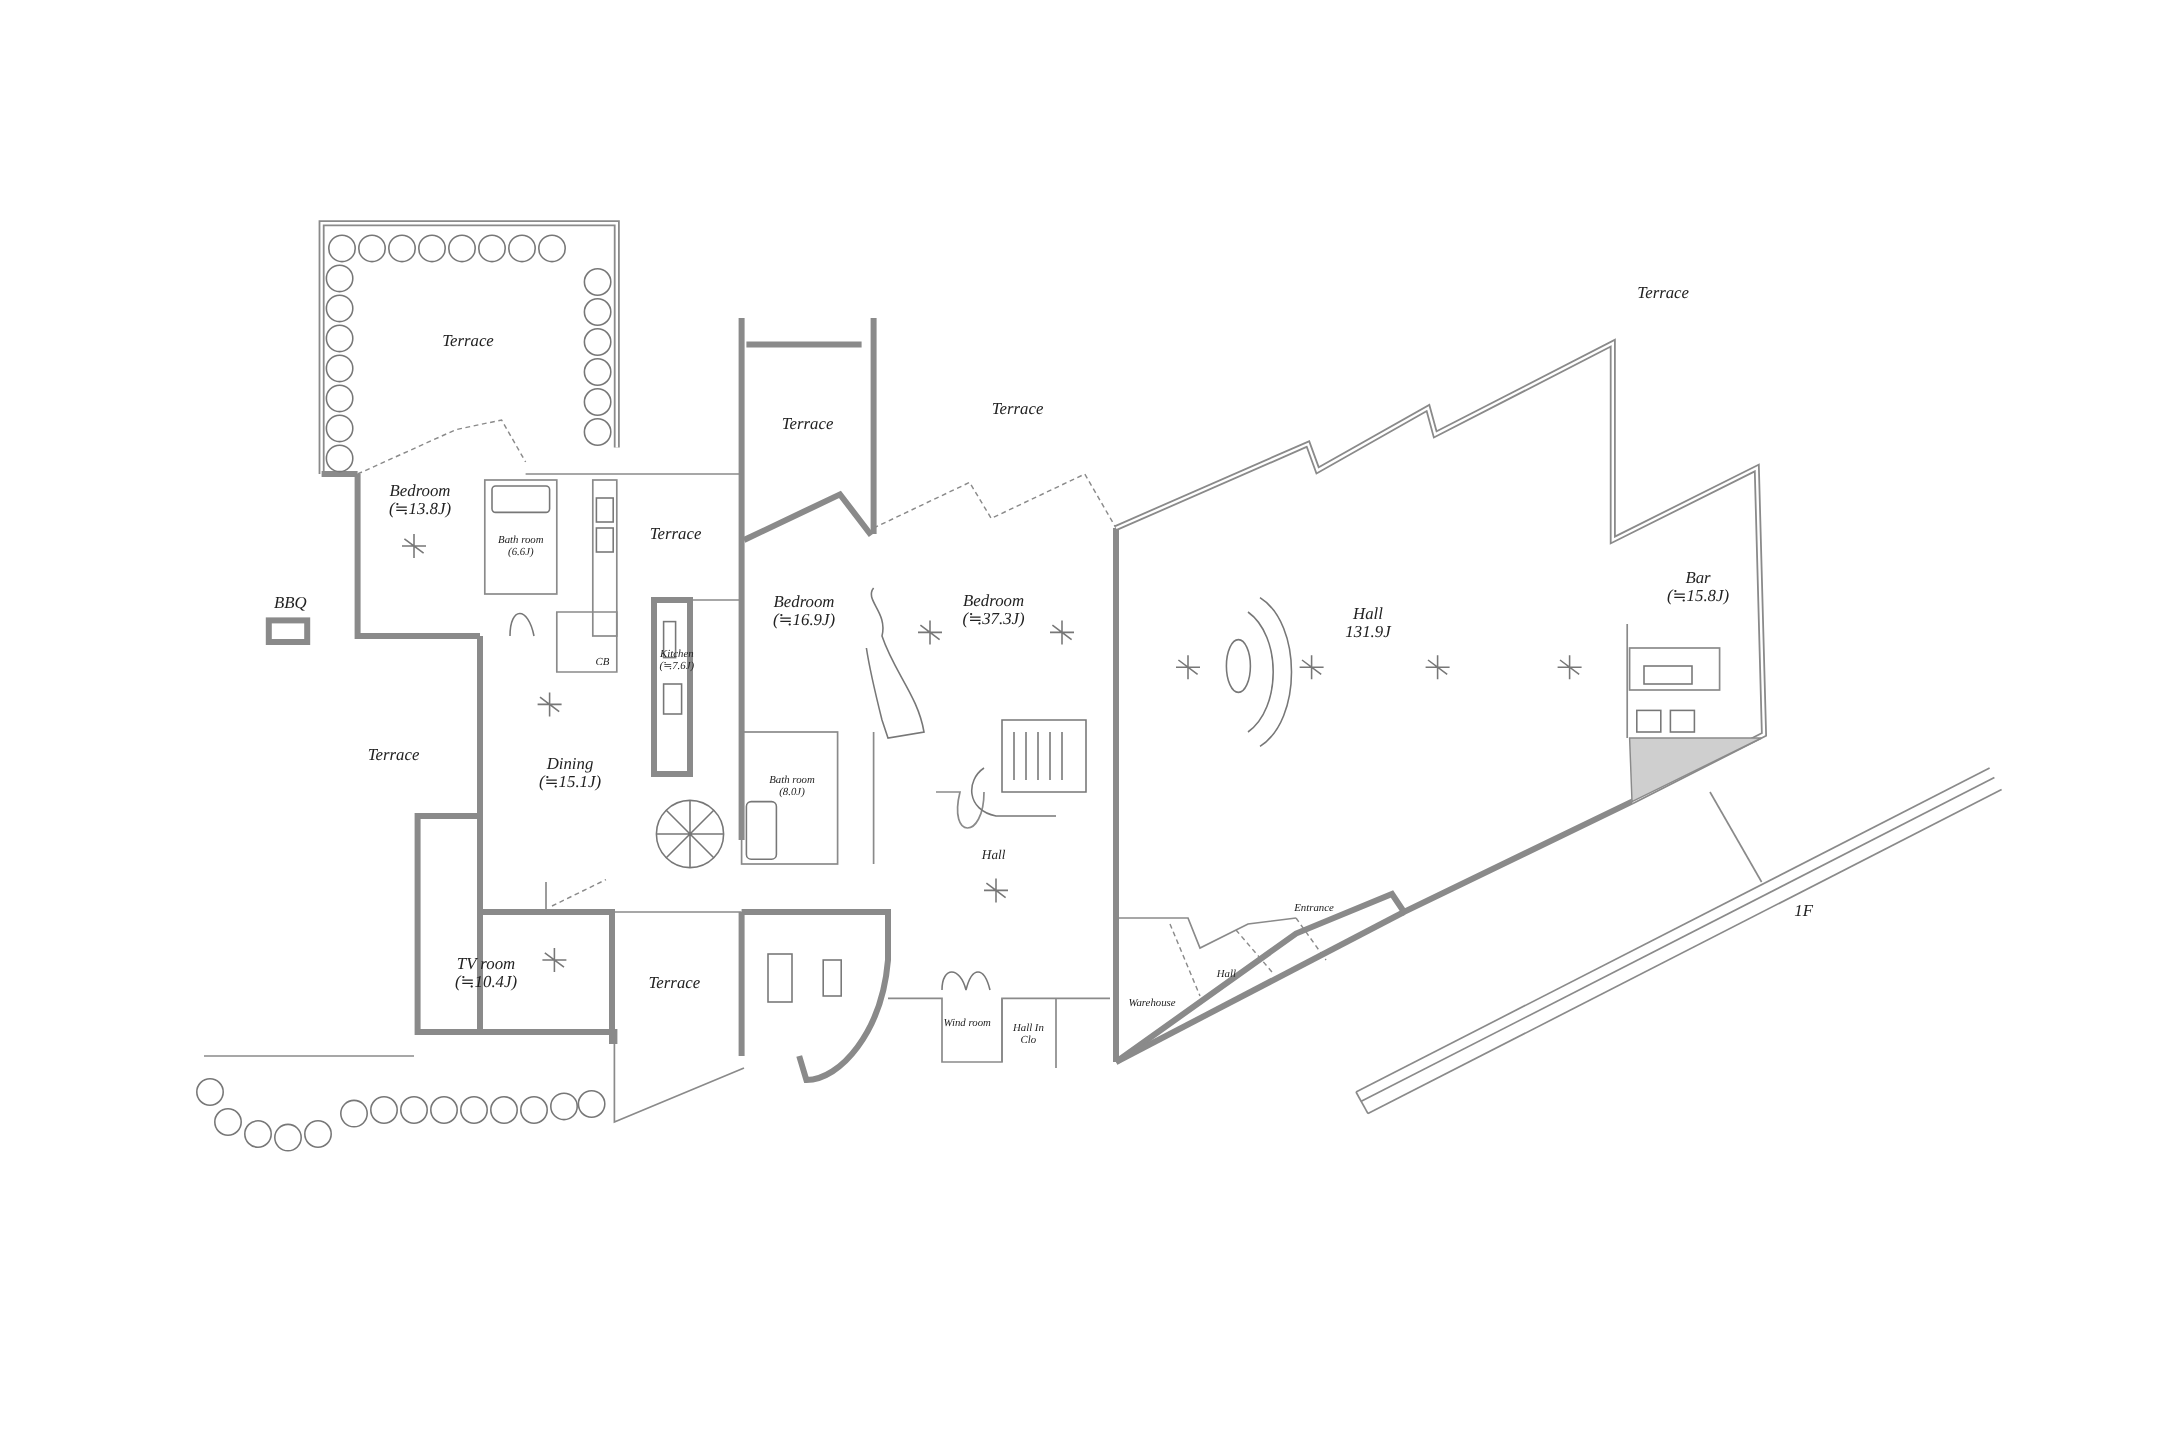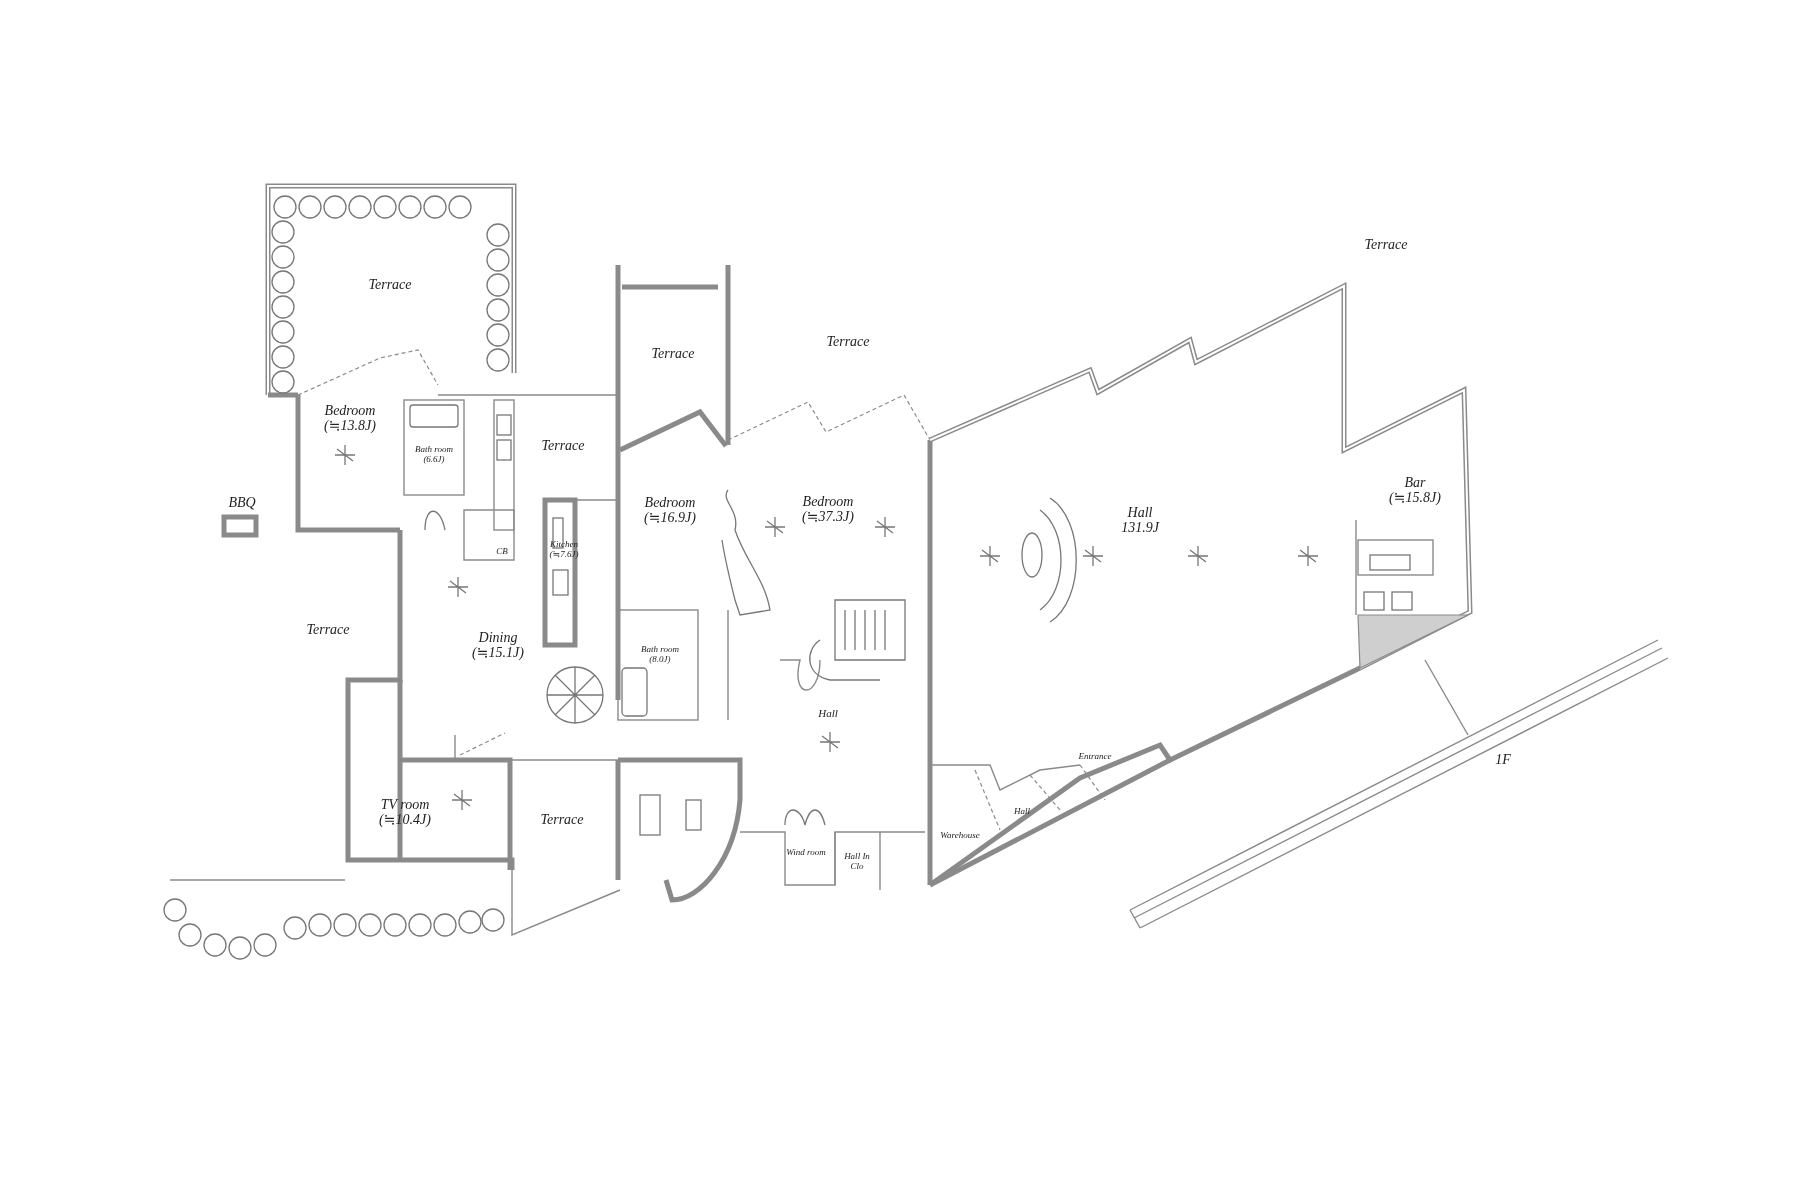--- a/index.html
+++ b/index.html
@@ -212,21 +212,21 @@
     <div>Bedroom</div>
     <div>(≒13.8J)</div>
   </div>
 <div class="lbl xs" style="left:434px;top:455px;white-space:normal;width:40px">
     <div>Bath room</div>
     <div>(6.6J)</div>
   </div>
 <div class="lbl mid" style="left:563px;top:446px"><span>Terrace</span></div>
 <div class="lbl mid" style="left:242px;top:503px"><span>BBQ</span></div>
 <div class="lbl mid" style="left:328px;top:630px"><span>Terrace</span></div>
-<div class="lbl mid" style="left:498px;top:645px">
+<div class="lbl mid" style="left:475px;top:645px">
     <div>Dining</div>
     <div>(≒15.1J)</div>
   </div>
 <div class="lbl xs" style="left:564px;top:550px">
     <div>Kitchen</div>
     <div>(≒7.6J)</div>
   </div>
 <div class="lbl mid" style="left:673px;top:354px"><span>Terrace</span></div>
 <div class="lbl mid" style="left:848px;top:342px"><span>Terrace</span></div>
 <div class="lbl mid" style="left:670px;top:510px">

